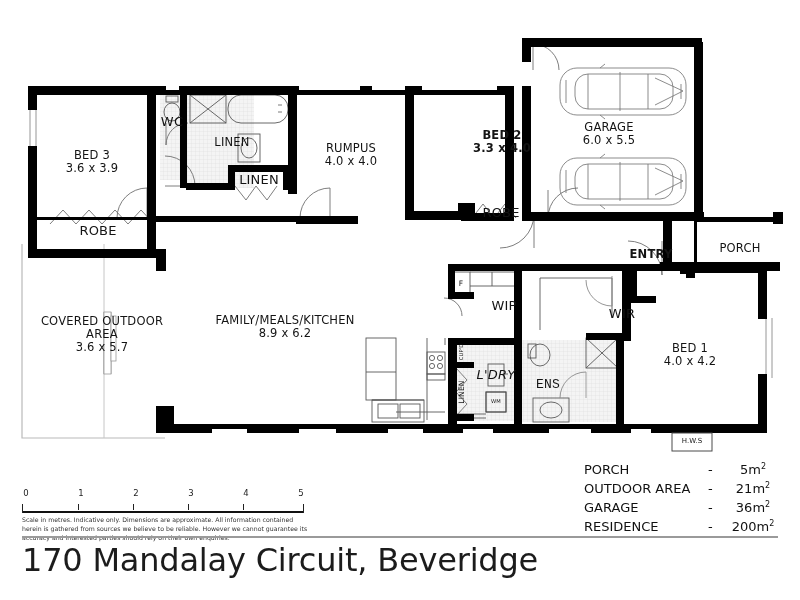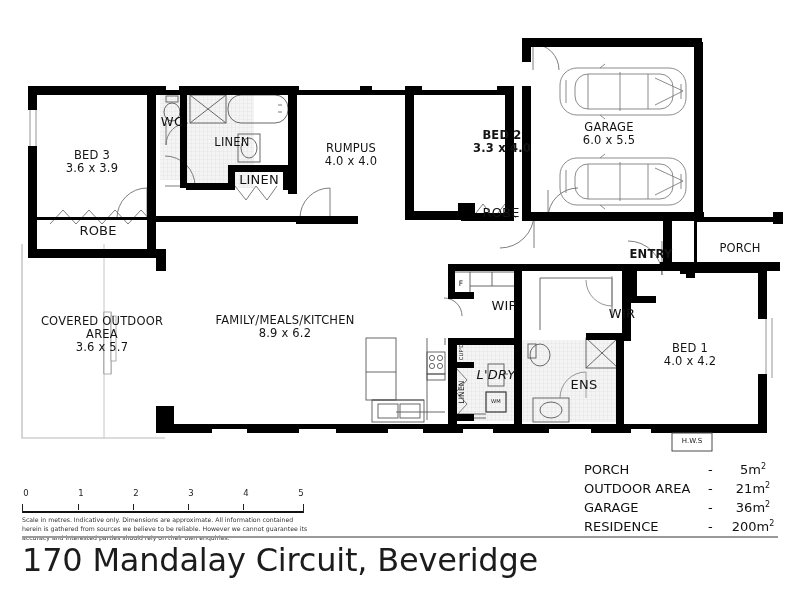--- a/index.html
+++ b/index.html
@@ -335,21 +335,21 @@
 </div>
 
 <div class="lbl rm ctr" style="left:285px;top:327px;">
   <span>FAMILY/MEALS/KITCHEN</span>
   <span class="d">8.9 x 6.2</span>
 </div>
 
 <div class="lbl sm ctr" style="left:504px;top:306px;">WIP</div>
 <div class="lbl sm ctr" style="left:578px;top:314px;margin-left:44px;">WIR</div>
 <div class="lbl sm ctr" style="left:496px;top:375px;font-style:italic;">L'DRY</div>
-<div class="lbl sm ctr" style="left:584px;top:385px;">ENS</div>
+<div class="lbl sm ctr" style="left:548px;top:385px;font-family:Liberation Mono, monospace;">ENS</div>
 
 <div class="lbl rm ctr" style="left:690px;top:355px;">
   <span>BED 1</span>
   <span class="d">4.0 x 4.2</span>
 </div>
 
 <div class="lbl xs vert" style="left:462px;top:392px;">LINEN</div>
 <div class="lbl tiny vert" style="left:462px;top:352px;">CUP'D</div>
 <div class="lbl xs ctr" style="left:461px;top:284px;">F</div>
 <div class="lbl tiny ctr" style="left:496px;top:402px;">WM</div>

